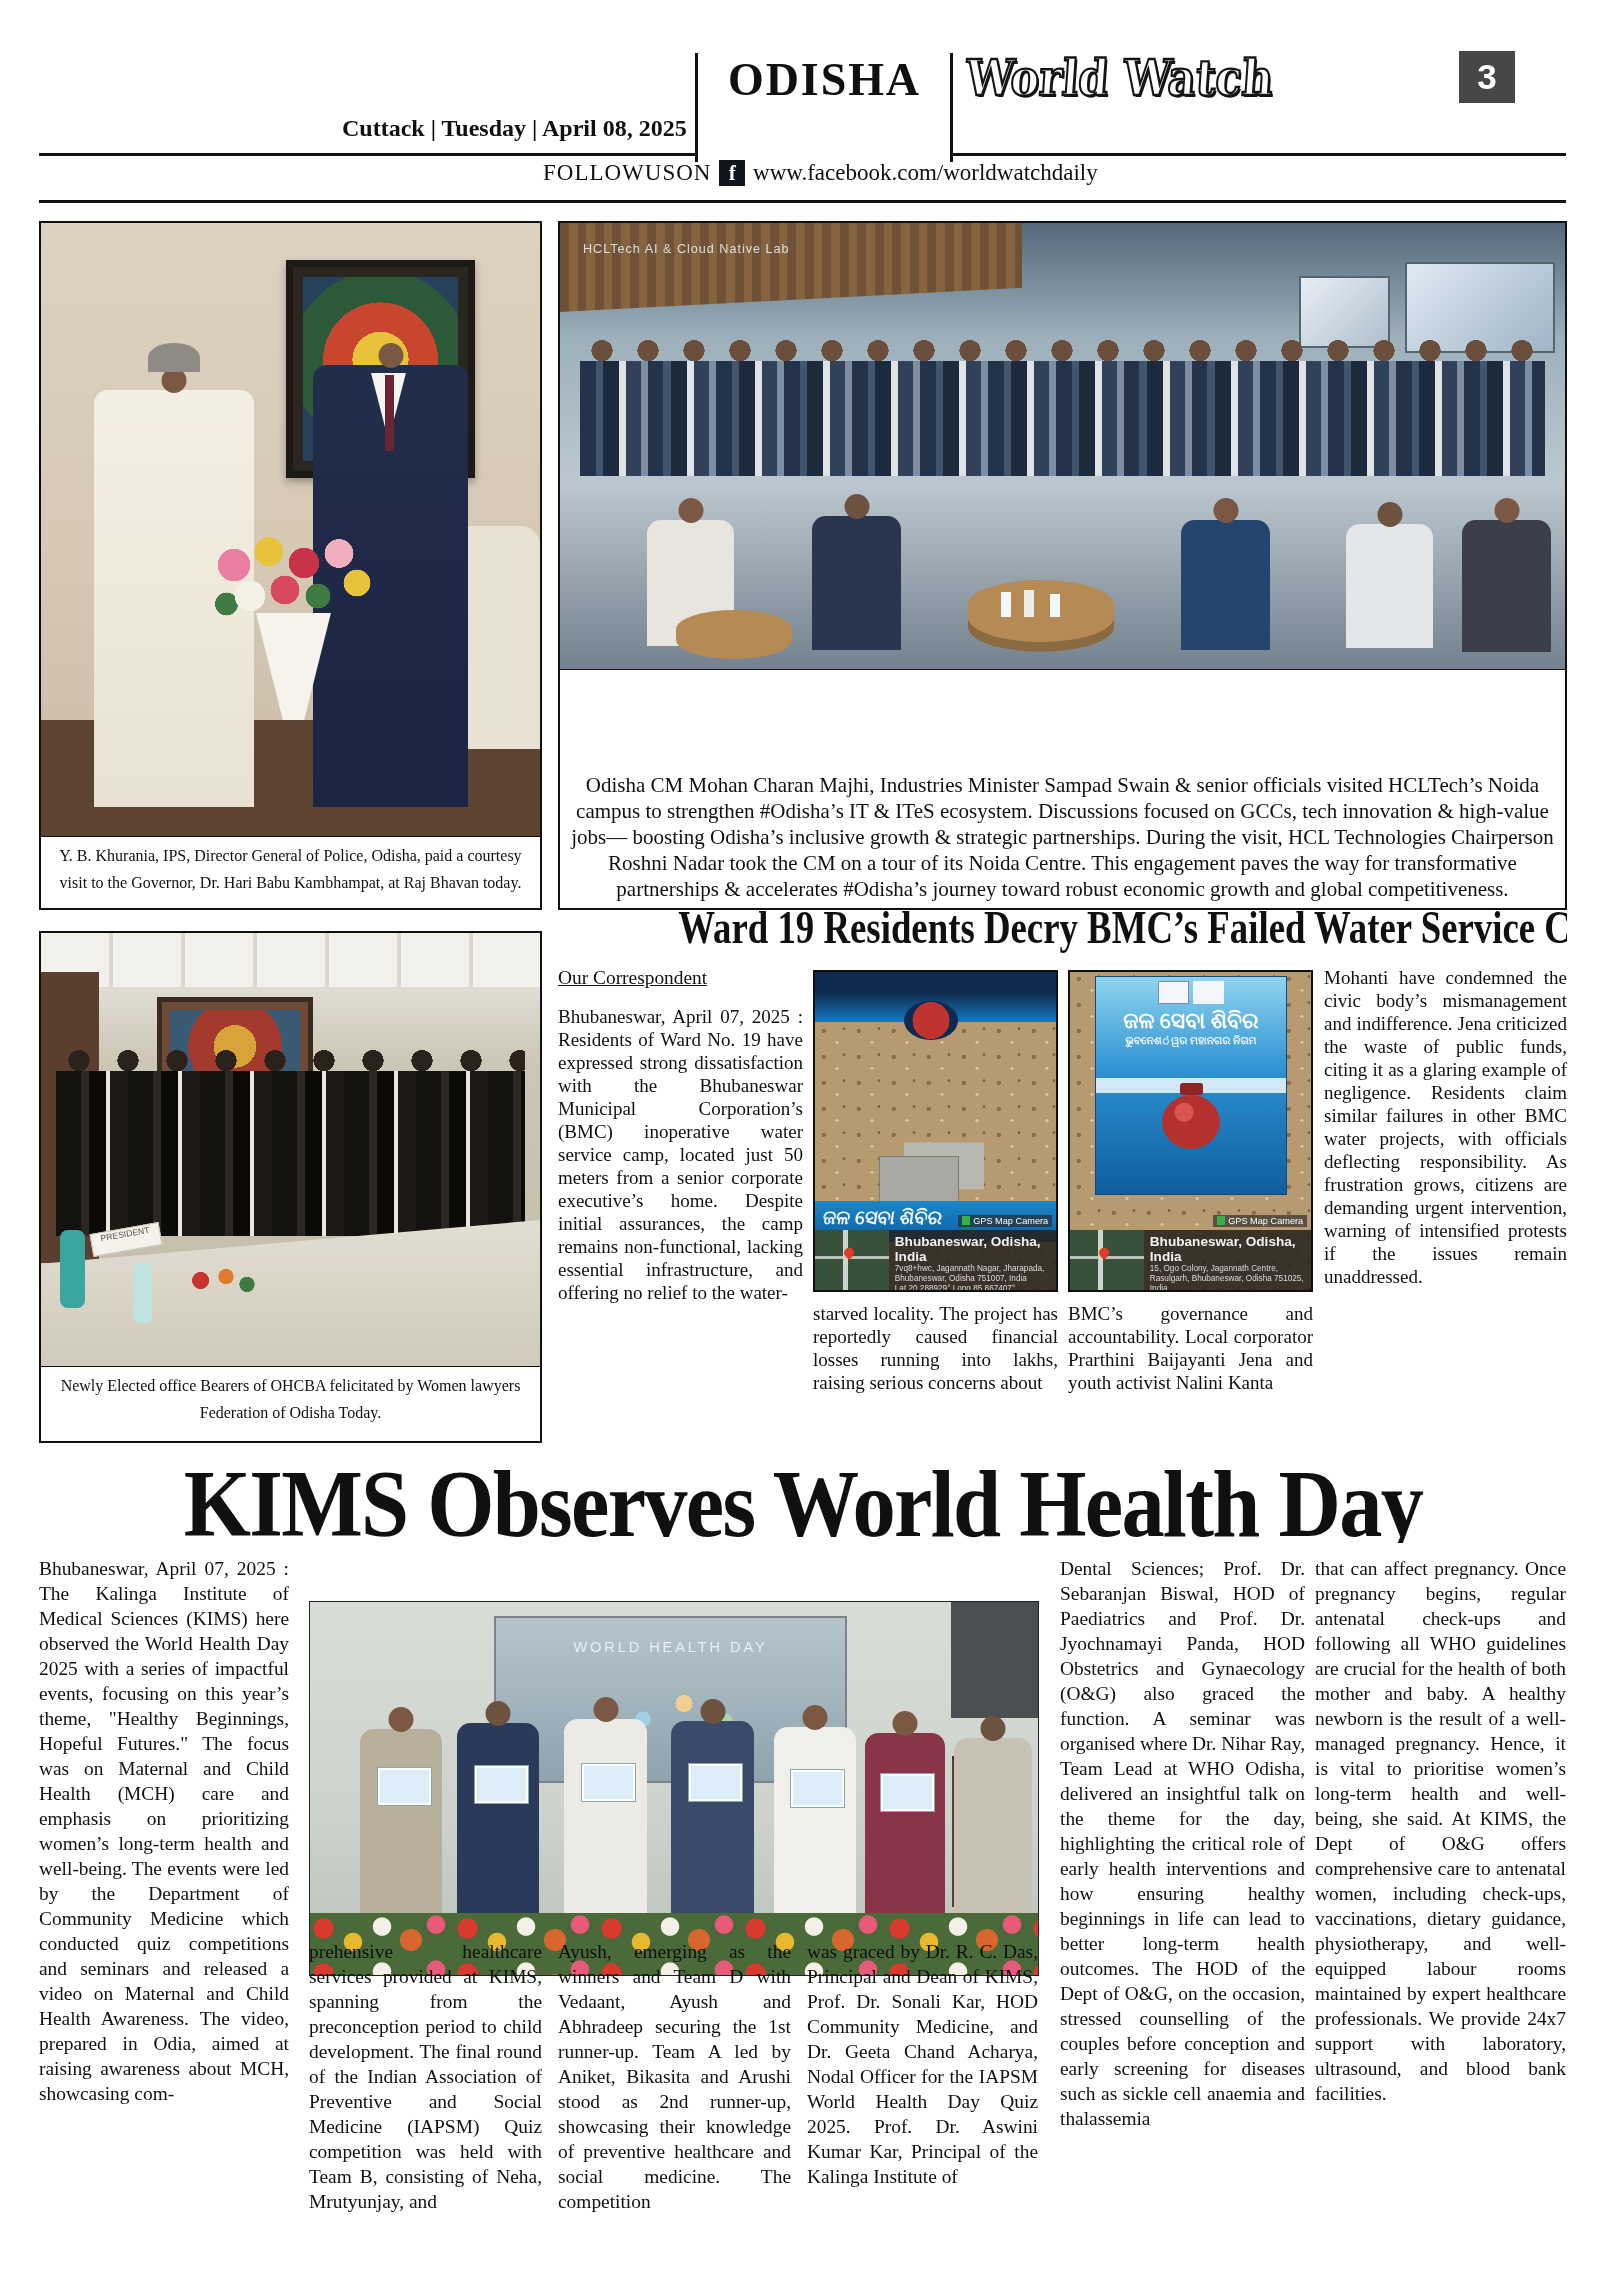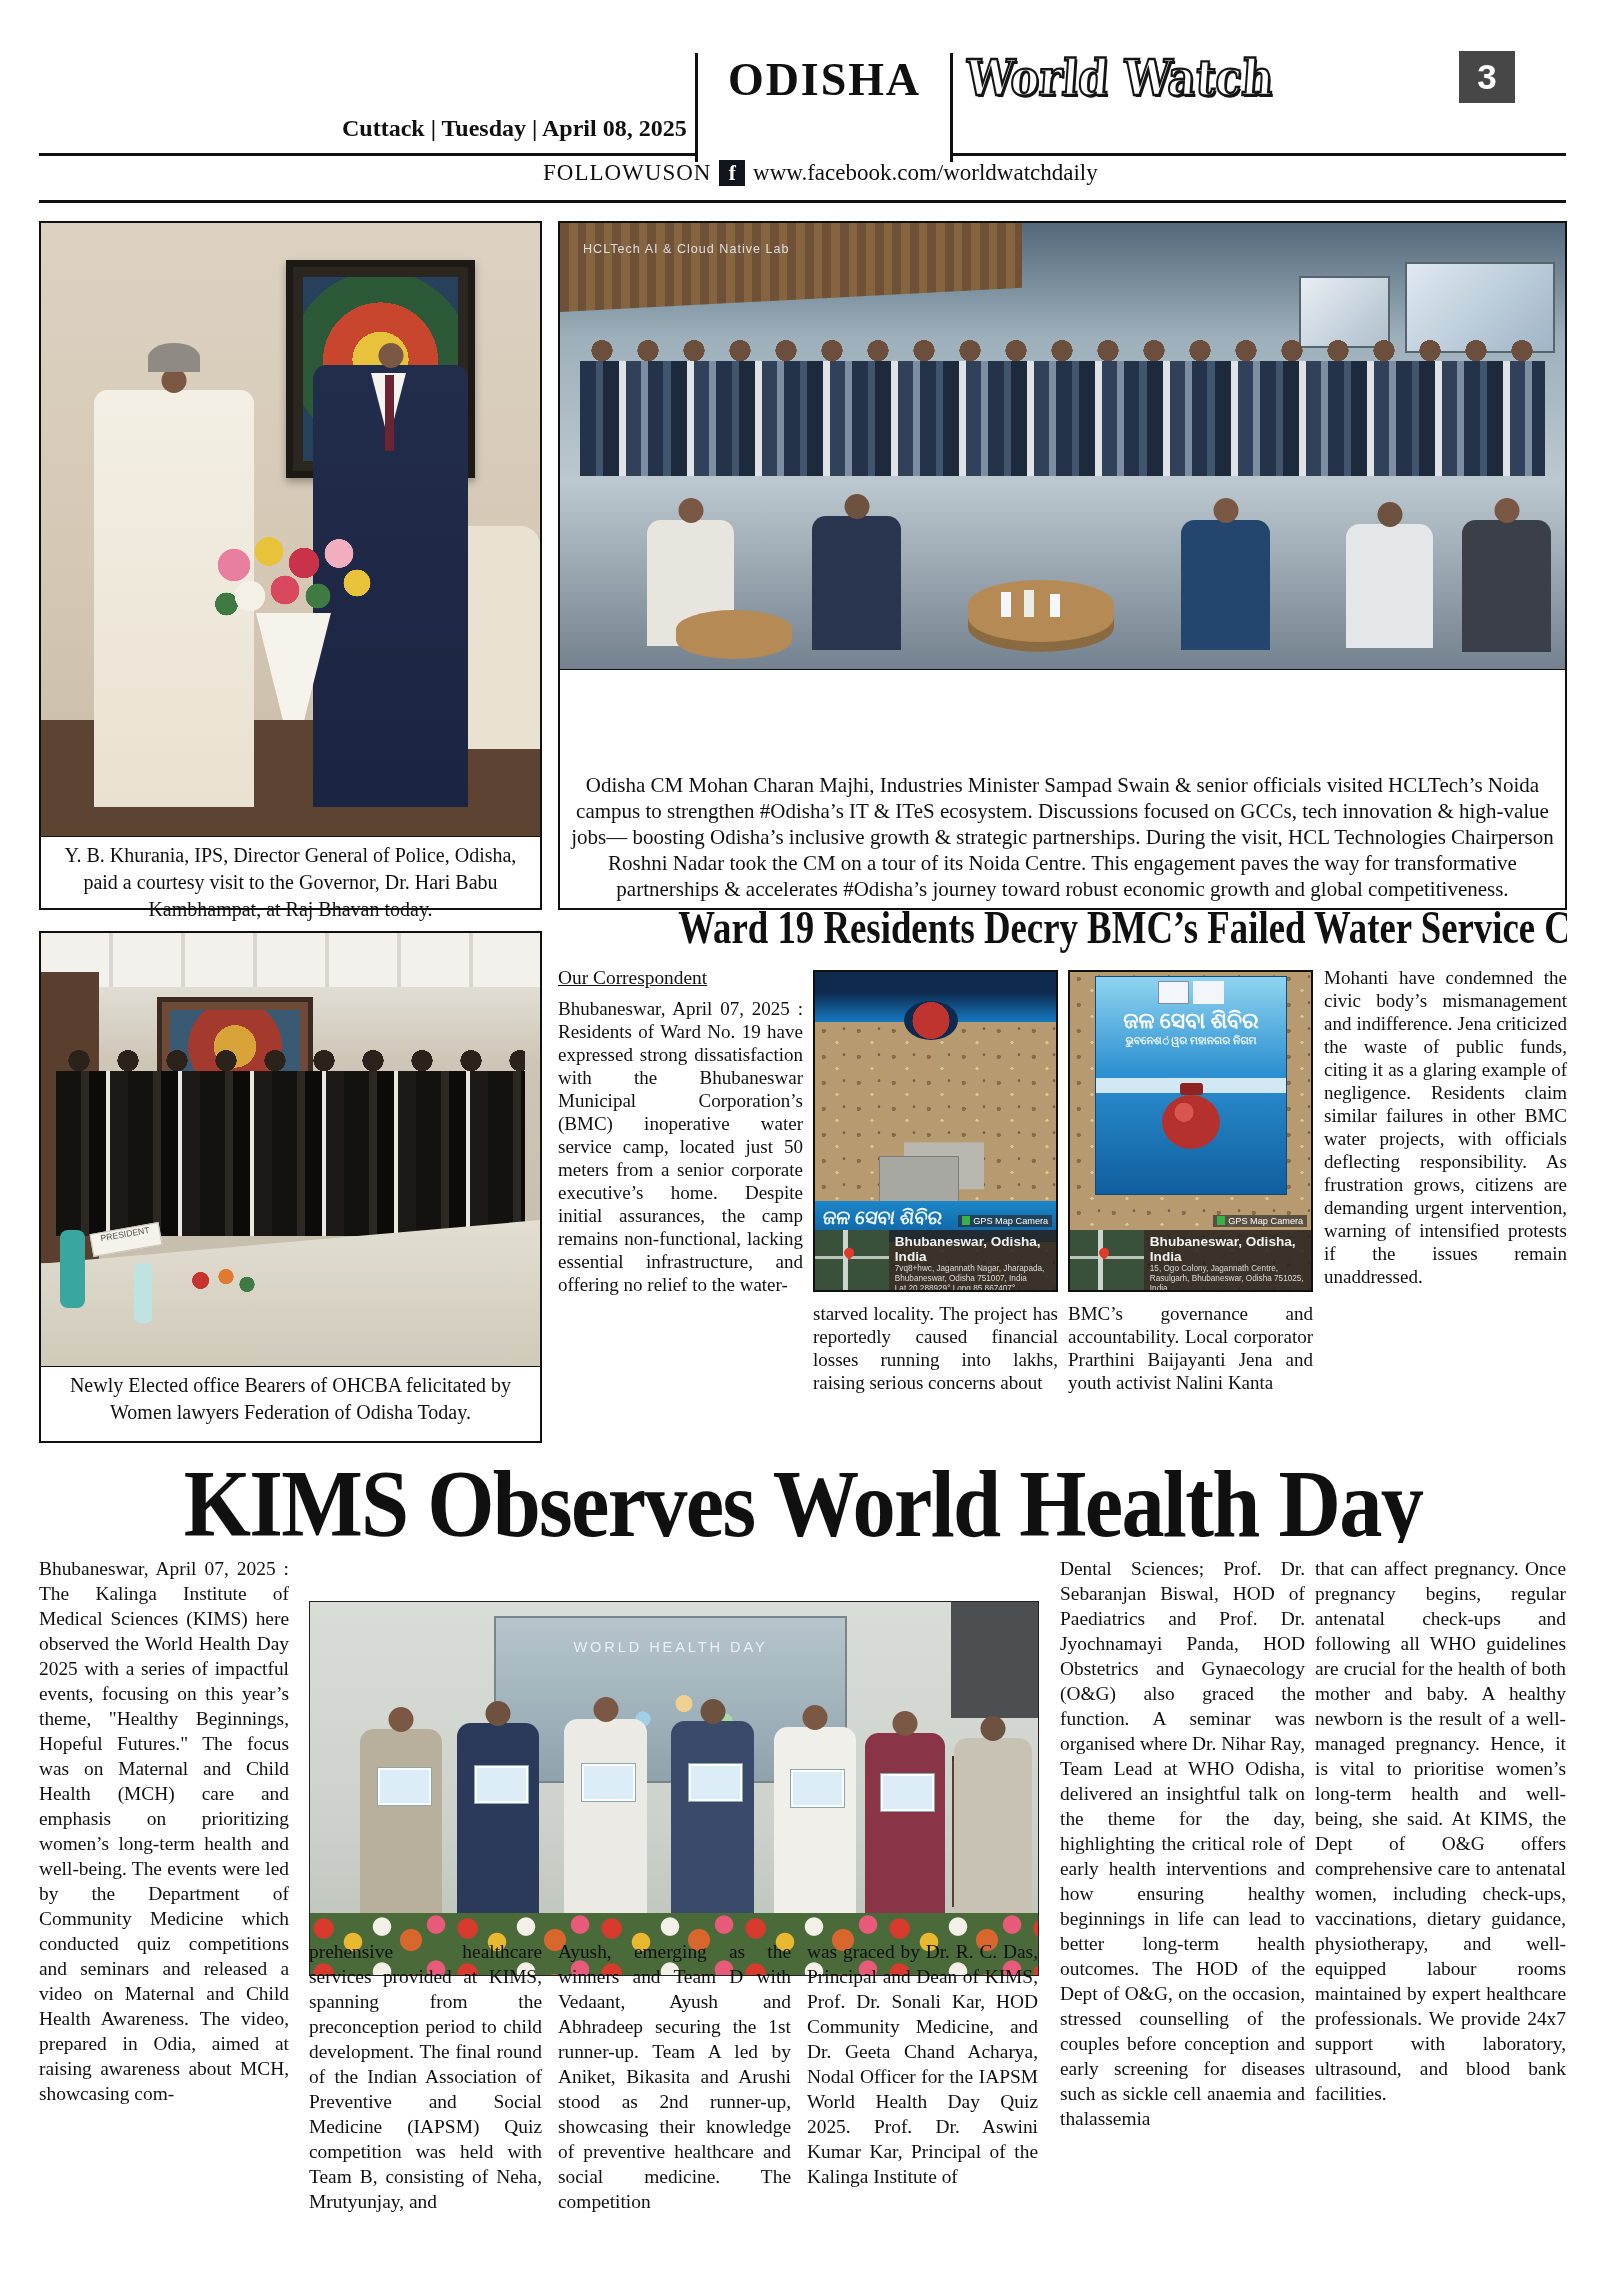--- a/index.html
+++ b/index.html
@@ -18,31 +18,31 @@
         transform:skewX(-4deg) scaleY(1.15);white-space:nowrap;}
   .pagenum{background:#474747;color:#ffffff;font-family:"Liberation Sans",sans-serif;
            font-weight:bold;font-size:35px;display:flex;align-items:center;justify-content:center;}
   .followline{font-size:23px;white-space:nowrap;display:flex;align-items:center;gap:7.8px;}
   .fb{width:26px;height:26px;background:#10141c;color:#fff;font-weight:bold;
       display:inline-flex;align-items:center;justify-content:center;font-size:21.3px;}
 
   
   .pblock{position:absolute;border:2.9px solid #101010;background:#fff;box-sizing:border-box;margin-top:11px;}
   .pimg{position:relative;overflow:hidden;width:100%;}
-  .pcap{border-top:1.9px solid #101010;text-align:center;font-size:20px;line-height:27px;
+  .pcap{border-top:1.9px solid #101010;text-align:center;font-size:16px;line-height:27px;
         padding:4.9px 9.7px;box-sizing:border-box;}
   .pcap.small{font-size:21px;line-height:26px;padding:3.9px 7.8px;}
 
   
   .headline-wrap{text-align:center;overflow:hidden;}
   .headline-inner{display:inline-block;font-weight:bold;white-space:nowrap;}
   .col{position:absolute;text-align:justify;}
   .wtext{font-size:19px;line-height:23px;}
   .ktext{font-size:19.4px;line-height:25px;}
-  .byline{text-decoration:underline;font-size:19.4px;margin-bottom:8px;}
+  .byline{text-decoration:underline;font-size:19.4px;margin-bottom:16px;}
 
   
   .person{position:absolute;border-radius:13.6px 13.6px 0 0;}
   .person::before{content:"";position:absolute;left:50%;transform:translateX(-50%);
                   width:25px;height:25px;border-radius:50%;background:var(--skin,#7a5843);top:-22px;}
   .placard{position:absolute;background:#dcedf8;border:2.9px solid #fdfdfd;outline:1px solid #8aa;}
   .dirt{background-color:#b79a70;background-image:
         radial-gradient(circle 2.3px at 8.7px 6.8px,#8a6d48 90%,transparent),
         radial-gradient(circle 1.7px at 22px 18.4px,#d8c49a 90%,transparent),
         radial-gradient(circle 1.6px at 29px 4.9px,#7d6140 90%,transparent);

